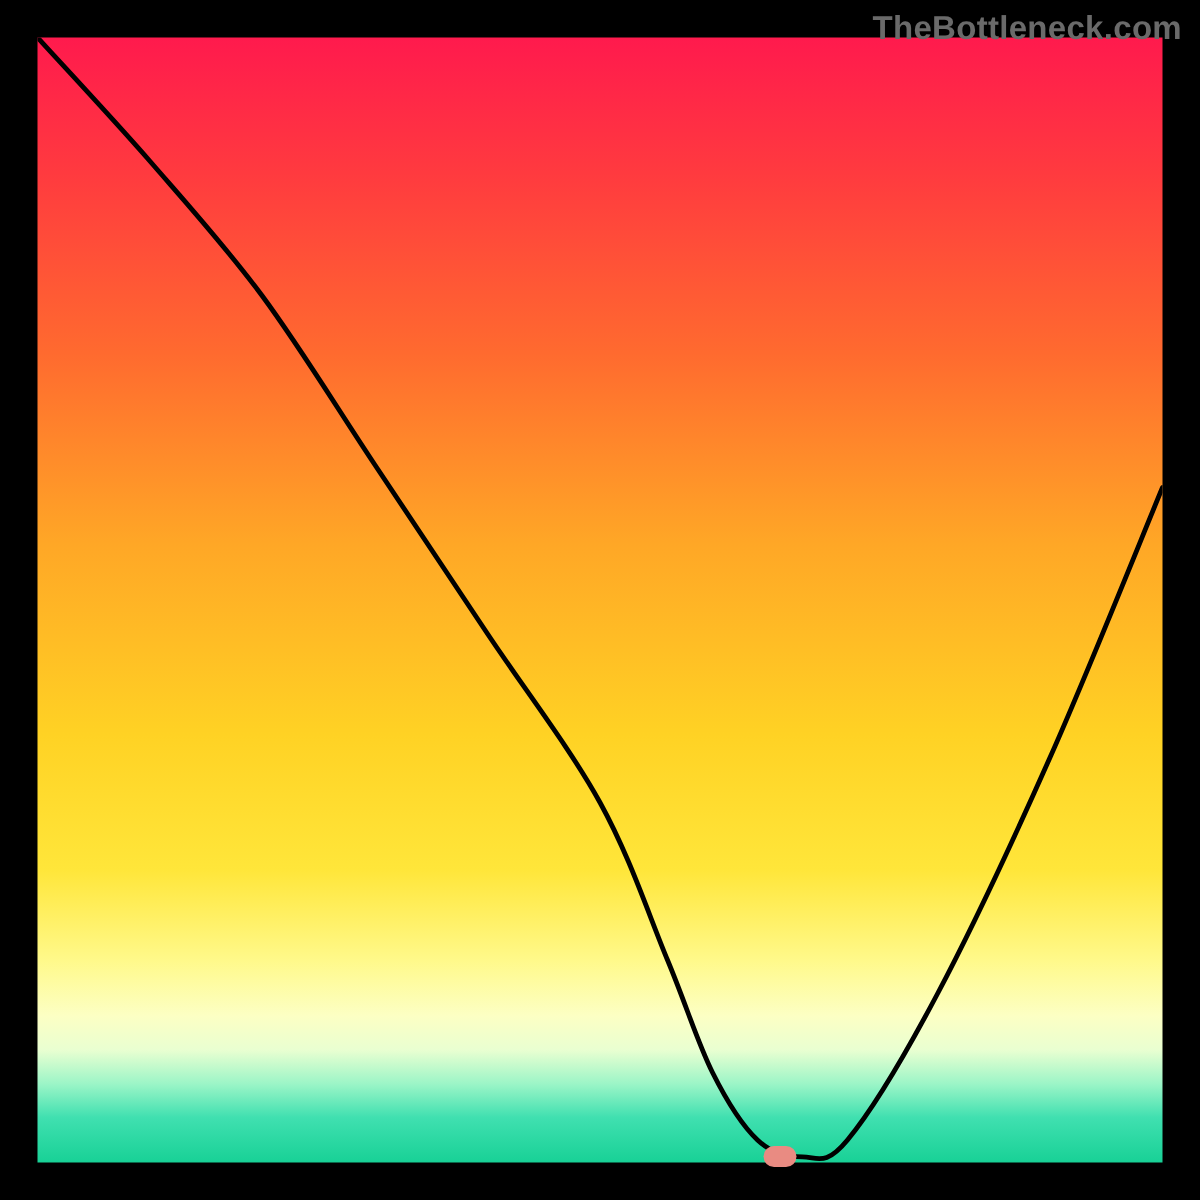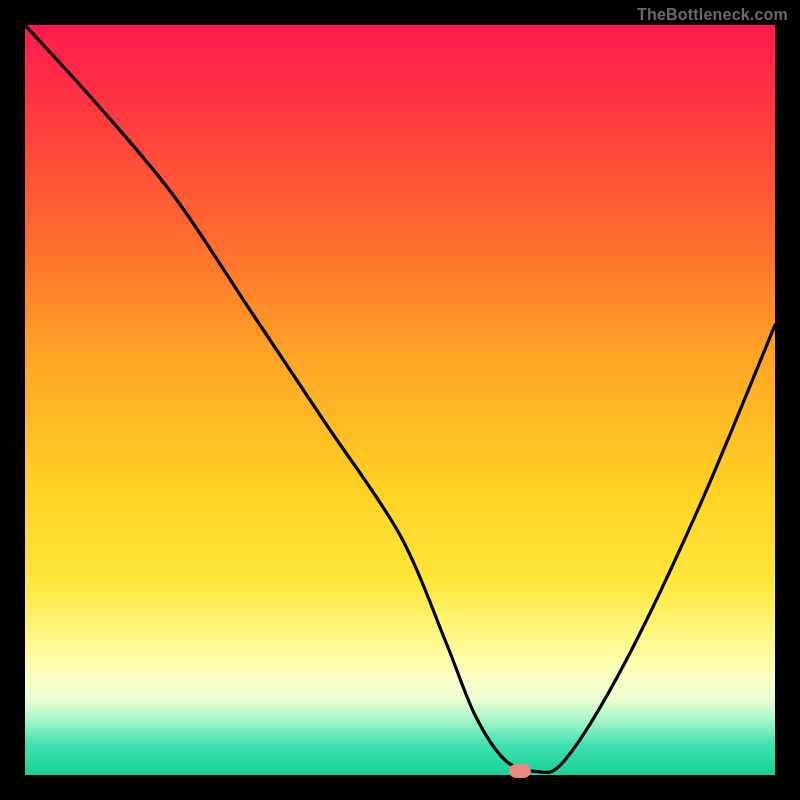--- a/index.html
+++ b/index.html
@@ -15,21 +15,21 @@
     position: relative;
     width: 800px;
     height: 800px;
     background: #000;
   }
   .watermark {
     position: absolute;
     top: 6px;
     right: 12px;
     color: #6a6a6a;
-    font-size: 16px;
+    font-size: 22px;
     font-weight: 600;
     letter-spacing: 0.2px;
     z-index: 5;
   }
   .plot-outer {
     position: absolute;
     left: 25px;
     top: 25px;
     width: 750px;
     height: 750px;

